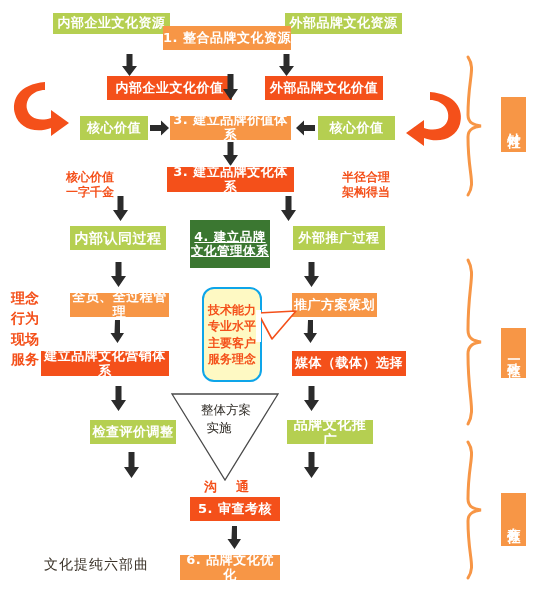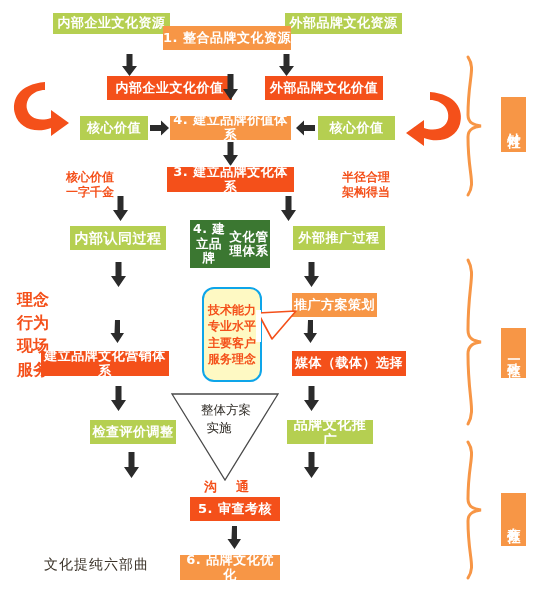--- a/index.html
+++ b/index.html
@@ -60,21 +60,21 @@
   <div class="box red" style="left:265px;top:76px;width:118px;height:24px;font-size:13px;">外部品牌文化价值</div>
 
   <div class="arrow" style="left:222px;top:74px;width:17px;height:26px;">
     <svg width="17" height="26" viewBox="0 0 17 26">
         <path d="M5.5 0 h6 v15 h4.5 L8.5 26 L1 15 h4.5 z" fill="#2b2b2b"></path>
       </svg>
   </div>
 
   <div class="box green" style="left:80px;top:116px;width:68px;height:24px;font-size:13px;">核心价值</div>
 
-  <div class="box orange" style="left:170px;top:116px;width:121px;height:24px;font-size:13px;">4. 建立品牌价值体系</div>
+  <div class="box orange" style="left:170px;top:116px;width:121px;height:24px;font-size:13px;">3. 建立品牌价值体系</div>
 
   <div class="box green" style="left:318px;top:116px;width:77px;height:24px;font-size:13px;">核心价值</div>
 
   <div class="arrow" style="left:150px;top:120px;width:19px;height:16px;">
     <svg width="19" height="16" viewBox="0 0 19 16">
         <path d="M0 5 h11 V0.5 L19 8 L11 15.5 V11 H0 z" fill="#2b2b2b"></path>
       </svg>
   </div>
 
   <div class="arrow" style="left:296px;top:120px;width:19px;height:16px;">
@@ -107,45 +107,46 @@
       </svg>
   </div>
   <div class="arrow" style="left:280px;top:196px;width:17px;height:25px;">
     <svg width="17" height="25" viewBox="0 0 17 25">
         <path d="M5.5 0 h6 v14 h4.5 L8.5 25 L1 14 h4.5 z" fill="#2b2b2b"></path>
       </svg>
   </div>
 
   <div class="box green" style="left:70px;top:226px;width:96px;height:24px;font-size:14px;">内部认同过程</div>
 
-  <div class="box dgreen" style="left:190px;top:220px;width:80px;height:48px;font-size:12.5px;flex-direction:row;">
+  <div class="box dgreen" style="left:190px;top:220px;width:80px;height:48px;font-size:12.5px;flex-direction:column;text-decoration:underline;">
     <div>4. 建立品牌</div>
     <div>文化管理体系</div>
   </div>
 
   <div class="box green" style="left:293px;top:226px;width:92px;height:24px;font-size:13px;">外部推广过程</div>
 
   <div class="arrow" style="left:110px;top:262px;width:17px;height:25px;">
     <svg width="17" height="25" viewBox="0 0 17 25">
         <path d="M5.5 0 h6 v14 h4.5 L8.5 25 L1 14 h4.5 z" fill="#2b2b2b"></path>
       </svg>
   </div>
   <div class="arrow" style="left:303px;top:262px;width:17px;height:25px;">
     <svg width="17" height="25" viewBox="0 0 17 25">
         <path d="M5.5 0 h6 v14 h4.5 L8.5 25 L1 14 h4.5 z" fill="#2b2b2b"></path>
       </svg>
   </div>
 
-  <div class="label-text label-left-stack" style="left:16px;top:288px;width:34px;font-size:16px;line-height:1.45;">
+  <div class="label-text label-left-stack" style="left:8px;top:288px;width:34px;font-size:14px;line-height:1.45;">
     <div>理念</div>
     <div>行为</div>
     <div>现场</div>
     <div>服务</div>
   </div>
 
+  <div class="box orange" style="left:70px;top:293px;width:99px;height:24px;font-size:13px;">全员、全过程管理</div>
 
   <div class="box orange" style="left:292px;top:293px;width:85px;height:24px;font-size:13px;text-align:center;">推广方案策划</div>
 
   <div class="callout" style="left:202px;top:287px;width:60px;height:95px;font-size:12px;">
     <div>技术能力</div>
     <div>专业水平</div>
     <div>主要客户</div>
     <div>服务理念</div>
   </div>
   <div class="arrow" style="left:256px;top:310px;width:42px;height:34px;">

